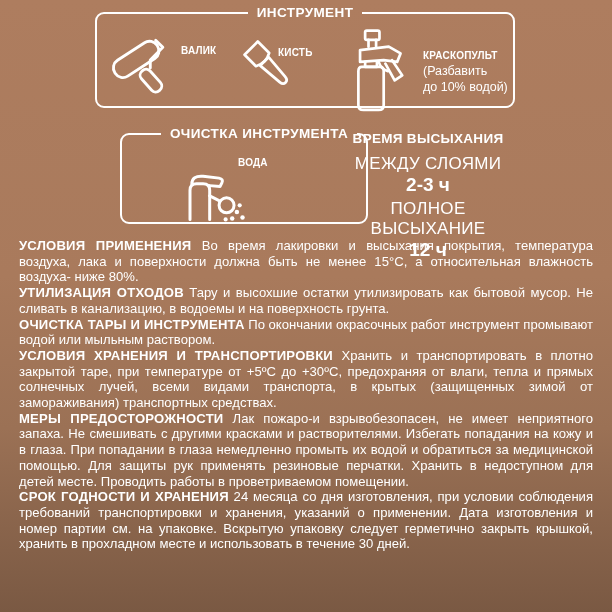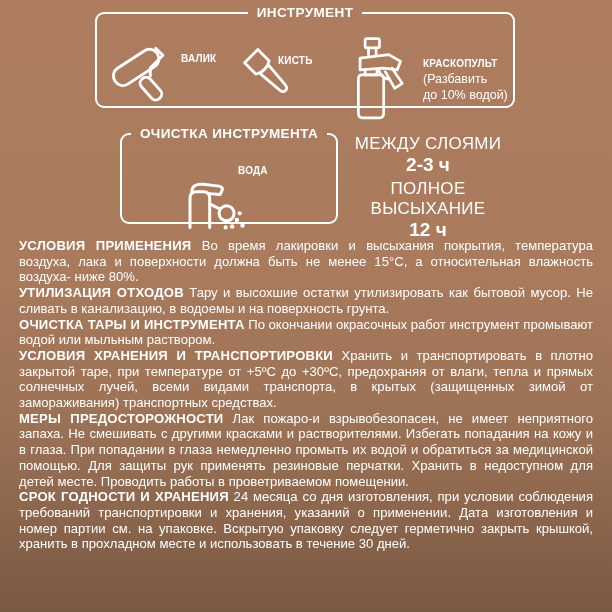--- a/index.html
+++ b/index.html
@@ -11,29 +11,29 @@
     color:#ffffff;
     overflow:hidden;
   }
   fieldset{
     position:absolute;
     border:2px solid #fff;
     border-radius:9px;
     margin:0;padding:0;
   }
   fieldset legend{
-    margin:8px auto;
+    margin:0 auto;
     padding:0 9px;
     font-weight:bold;
     font-size:13.5px;
     letter-spacing:.4px;
     text-align:left;
   }
   .tools-box{left:95px;top:5px;width:416px;height:99px;}
-  .cleaning-box{left:120px;top:126px;width:214px;height:94px;}
+  .cleaning-box{left:120px;top:126px;width:214px;height:94px;padding-left:30px;}
   .abs{position:absolute;}
   .tool-label{font-size:10px;letter-spacing:.2px;white-space:nowrap;font-weight:bold;}
   .tool-note{font-size:12.5px;line-height:1.3;white-space:pre-line;}
   .drying{
     position:absolute;left:350px;top:131px;width:156px;
     text-align:center;
   }
   .drying-title{font-weight:bold;font-size:13.5px;letter-spacing:.3px;margin-bottom:8px;}
   .drying-label{font-size:17px;letter-spacing:.3px;margin-top:3px;}
   .drying-value{font-weight:bold;font-size:19px;line-height:1.15;}
@@ -111,20 +111,21 @@
           <circle cx="55" cy="57" r="2.4"></circle>
           <circle cx="63" cy="43" r="2.2"></circle>
           <circle cx="48" cy="58" r="2.2"></circle>
         </g>
       </svg>
     </div>
     <div class="abs tool-label" style="left:116px;top:16px;">ВОДА</div>
   </fieldset>
 
   <div class="drying">
+    <div class="drying-title">ВРЕМЯ ВЫСЫХАНИЯ</div>
     <div class="drying-label">МЕЖДУ СЛОЯМИ</div>
     <div class="drying-value">2-3 ч</div>
     <div class="drying-label">ПОЛНОЕ ВЫСЫХАНИЕ</div>
     <div class="drying-value">12 ч</div>
   </div>
 
   <div class="body">
     <p><b>УСЛОВИЯ ПРИМЕНЕНИЯ</b> <span>Во время лакировки и высыхания покрытия, температура воздуха, лака и поверхности должна быть не менее 15°С, а относительная влажность воздуха- ниже 80%.</span></p>
     <p><b>УТИЛИЗАЦИЯ ОТХОДОВ</b> <span>Тару и высохшие остатки утилизировать как бытовой мусор. Не сливать в канализацию, в водоемы и на поверхность грунта.</span></p>
     <p><b>ОЧИСТКА ТАРЫ И ИНСТРУМЕНТА</b> <span>По окончании окрасочных работ инструмент промывают водой или мыльным раствором.</span></p>

